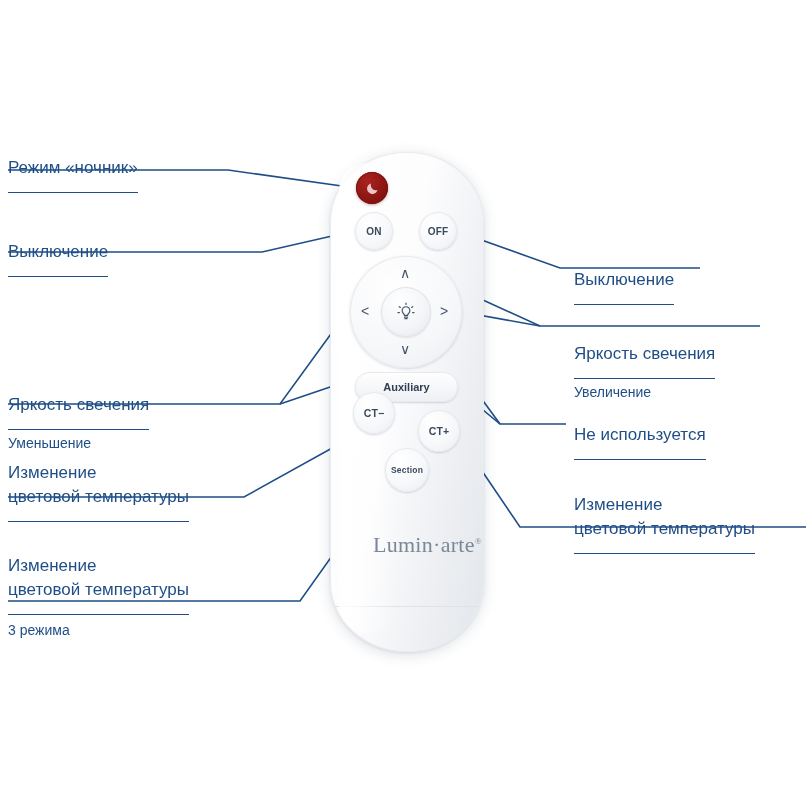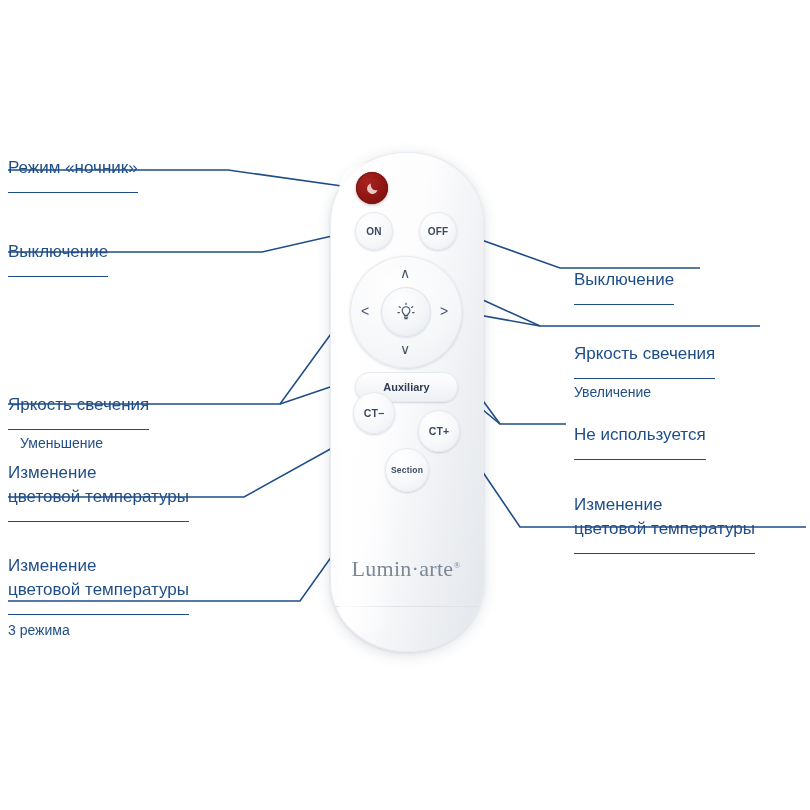--- a/index.html
+++ b/index.html
@@ -120,23 +120,23 @@
     display: flex; align-items: center; justify-content: center;
     font-size: 11px; font-weight: bold; color: #2f3e52;
   }
   .btn-ctm { left: 353px; top: 392px; width: 42px; height: 42px; font-size: 10.5px; }
   .btn-ctp { left: 418px; top: 410px; width: 42px; height: 42px; font-size: 10.5px; }
   .btn-sec { left: 385px; top: 448px; width: 44px; height: 44px; font-size: 8.5px; font-weight: bold; }
 
   .brand {
     position: absolute;
     left: 330px;
-    top: 556px;
+    top: 532px;
     width: 152px;
-    text-align: center;
+    text-align: right;
     font-family: "Liberation Serif", serif;
     font-size: 22px;
     color: #7b8897;
     letter-spacing: .3px;
   }
   .brand sup { font-size: 9px; vertical-align: super; }
 
   
   .ann {
     position: absolute;
@@ -256,21 +256,21 @@
     <div class="main ul">Выключение</div>
   </div>
 
   <div class="ann" style="left:574px; top:324px;">
     <div class="main ul">Яркость свечения</div>
     <div class="sub" style="margin-top:4px;">Увеличение</div>
   </div>
 
   <div class="ann" style="left:8px; top:375px;">
     <div class="main ul">Яркость свечения</div>
-    <div class="sub" style="margin-top:4px;margin-left:12px;">Уменьшение</div>
+    <div class="sub" style="margin-top:4px;">Уменьшение</div>
   </div>
 
   <div class="ann" style="left:574px; top:405px;">
     <div class="main ul">Не используется</div>
   </div>
 
   <div class="ann" style="left:8px; top:443px;">
     <div class="main ul">Изменение
 цветовой температуры</div>
   </div>

